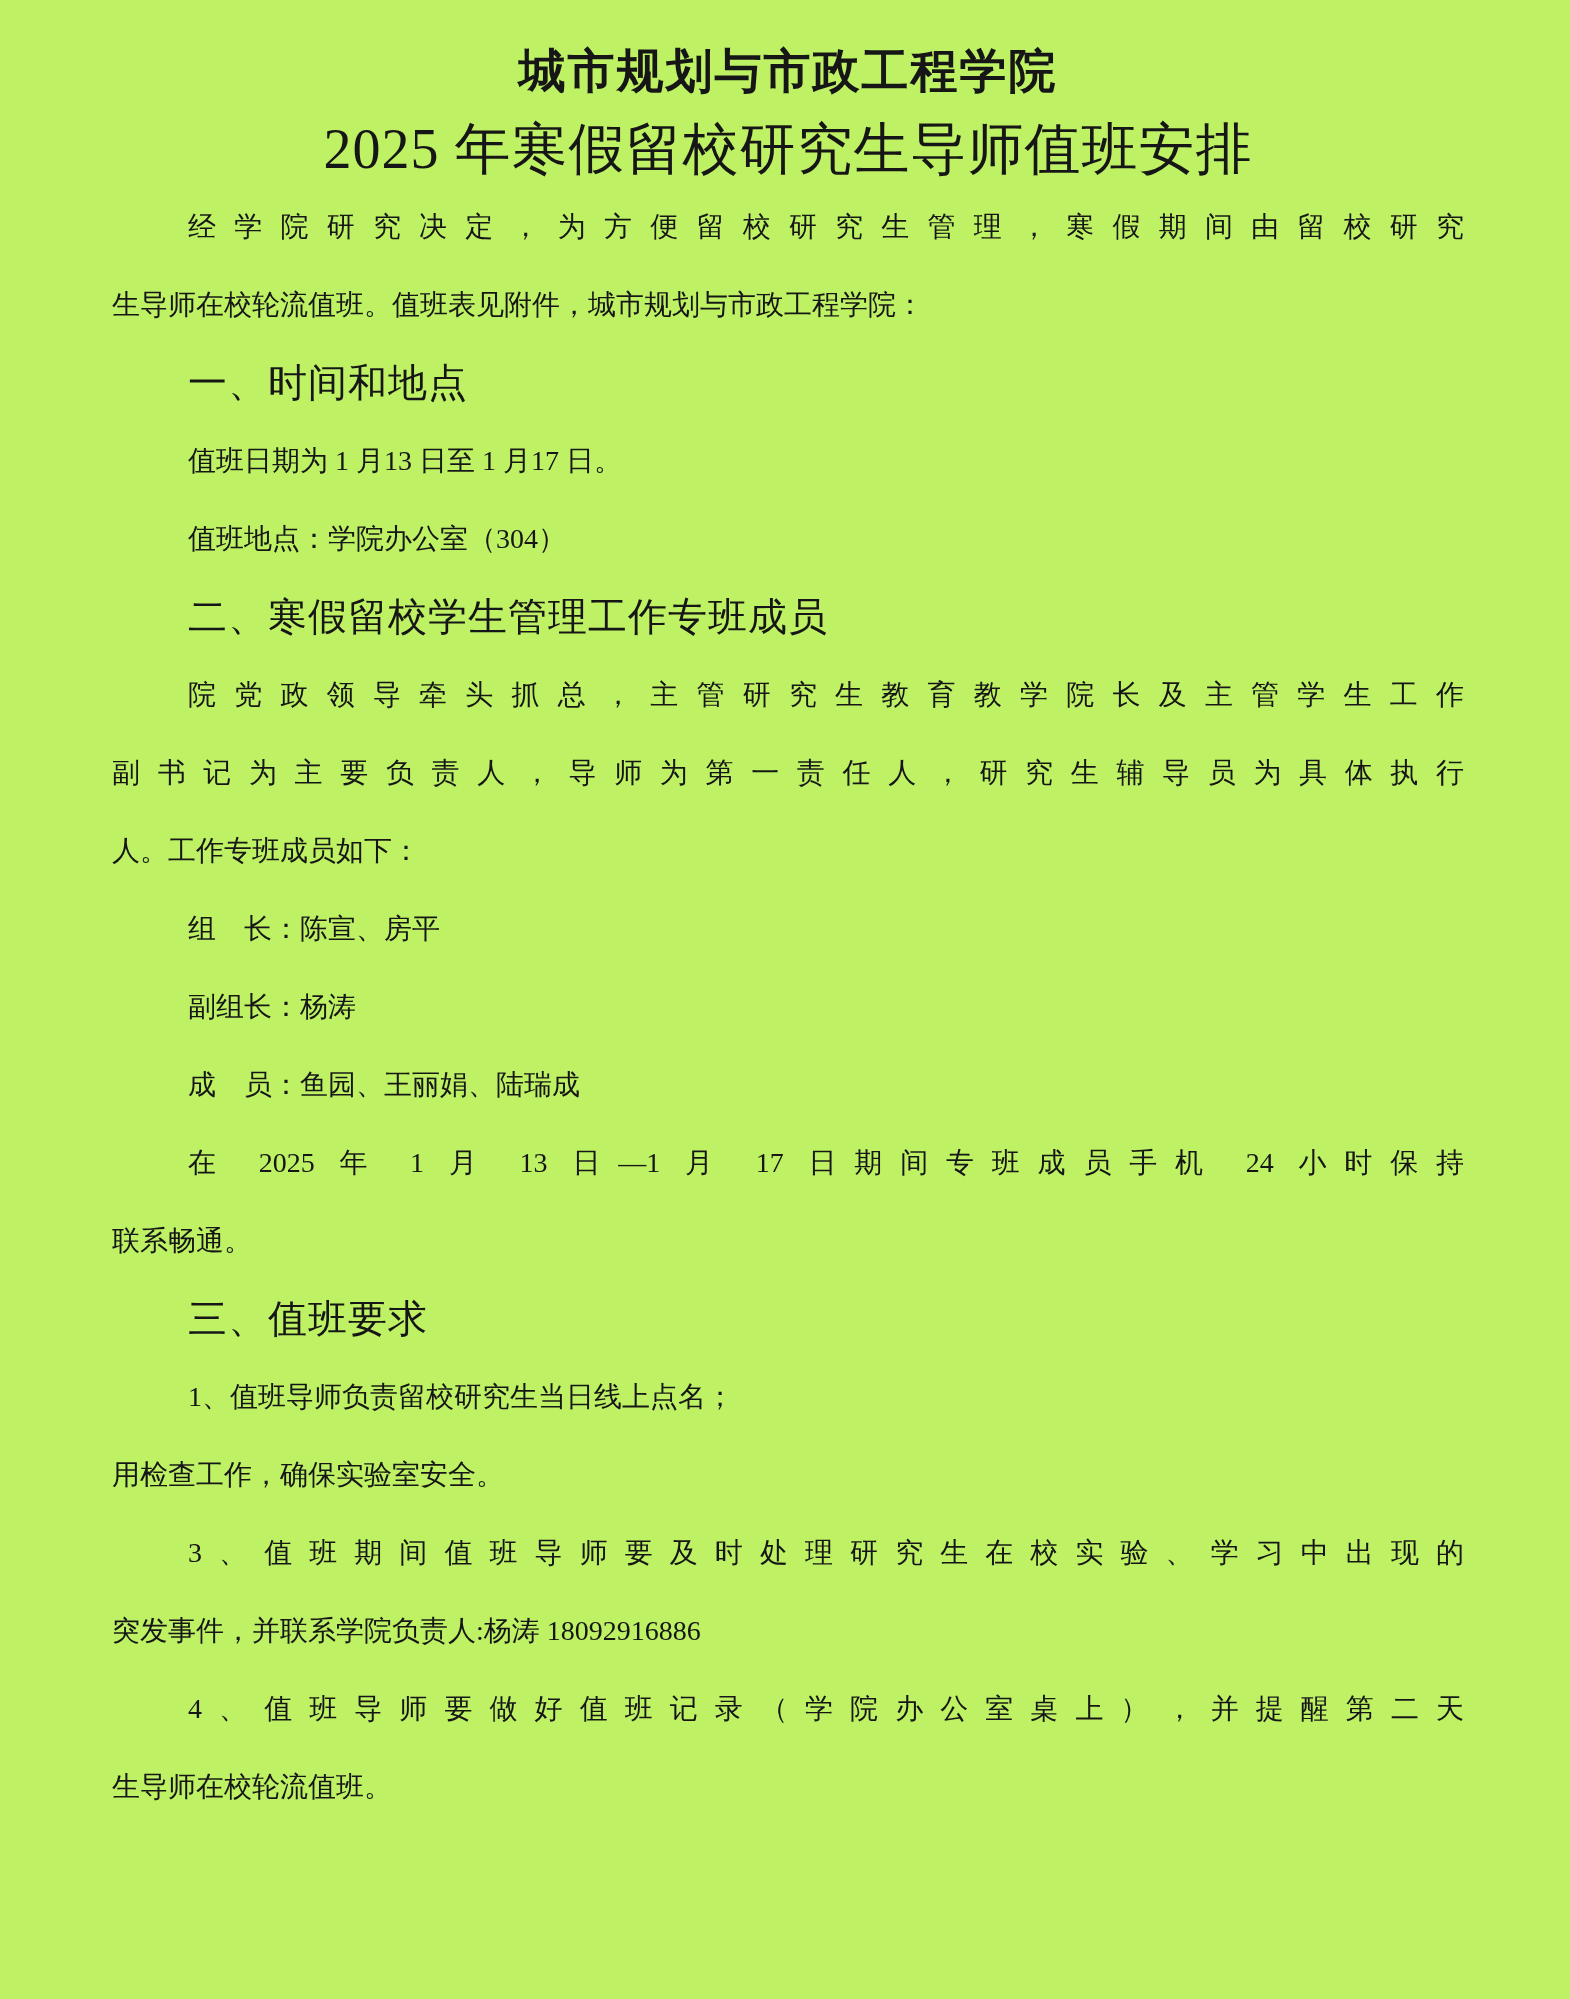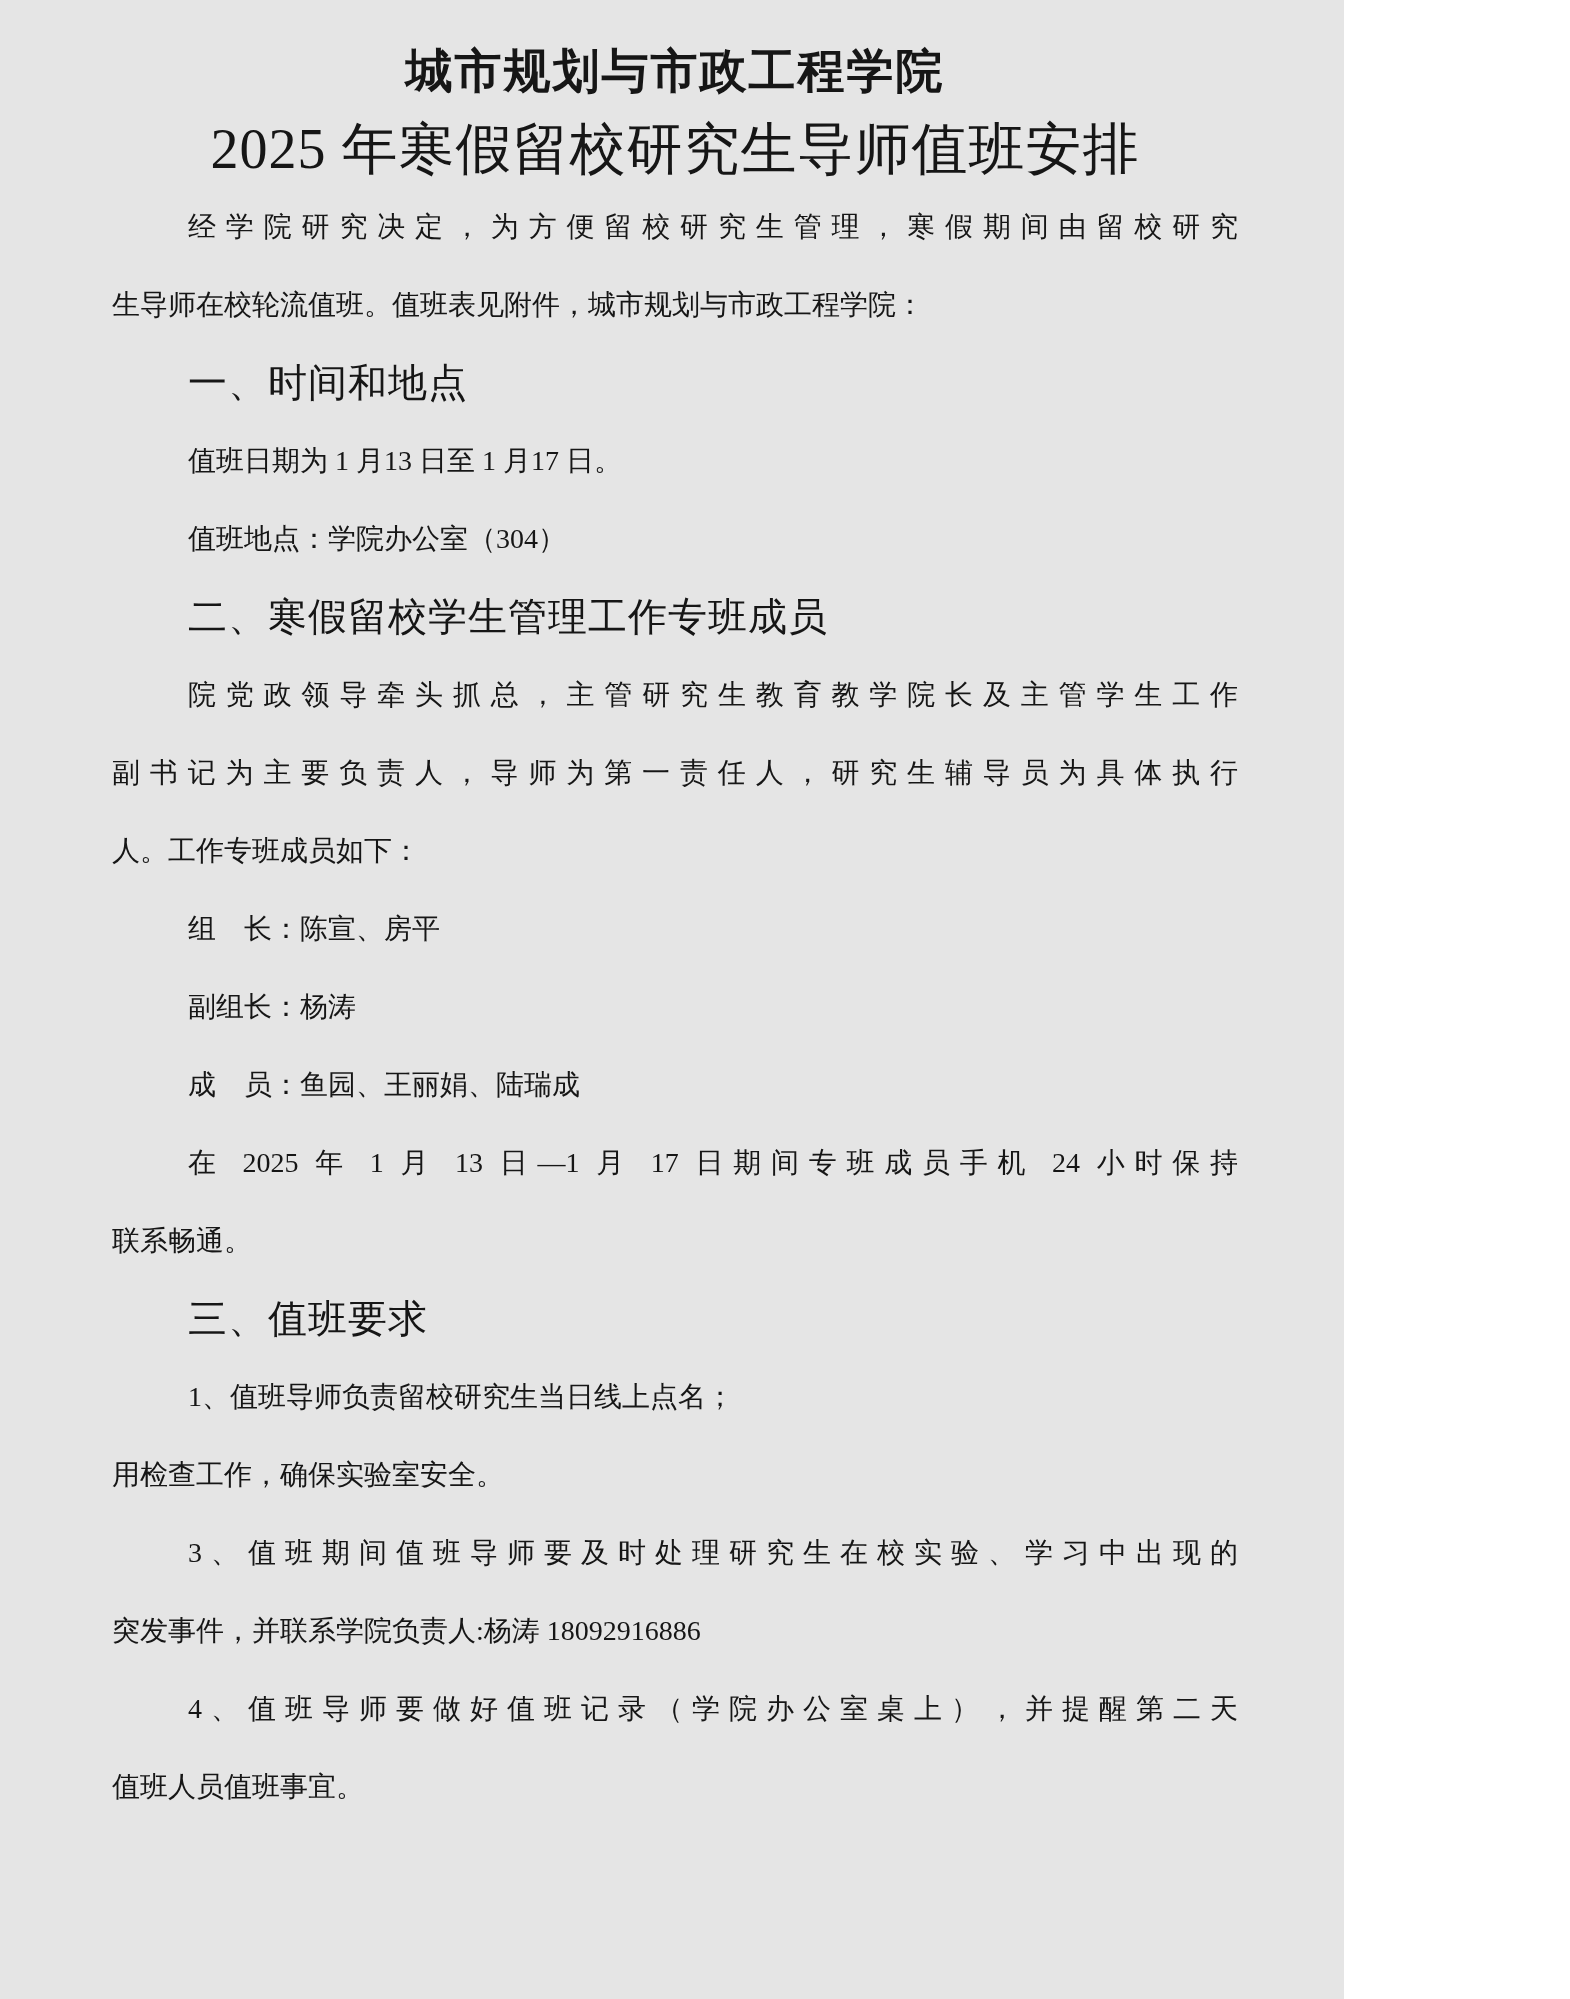--- a/index.html
+++ b/index.html
@@ -2,25 +2,25 @@
 <html><head>
 <meta charset="utf-8">
 <style>
   html, body {
     margin: 0;
     padding: 0;
     background: #ffffff;
   }
   .page {
     position: relative;
-    width: 1344px;
+    width: 1570px;
     height: 1999px;
     box-sizing: border-box;
     padding: 32px 106px 0 112px;
-    background: #e5e5e5;
+    background: #bef264;
     color: #161616;
     font-family: "Liberation Serif", "DejaVu Serif", serif;
     overflow: hidden;
   }
   .line {
     height: 78px;
     line-height: 78px;
     font-size: 28px;
     white-space: normal;
     overflow: visible;
@@ -71,14 +71,14 @@
     <div class="line body indent">副组长：杨涛</div>
     <div class="line body indent">成　员：鱼园、王丽娟、陆瑞成</div>
     <div class="line body indent full">在 2025 年 1 月 13 日—1 月 17 日期间专班成员手机 24 小时保持</div>
     <div class="line body">联系畅通。</div>
     <div class="line heading indent">三、值班要求</div>
     <div class="line body indent">1、值班导师负责留校研究生当日线上点名；</div>
     <div class="line body">用检查工作，确保实验室安全。</div>
     <div class="line body indent full">3、值班期间值班导师要及时处理研究生在校实验、学习中出现的</div>
     <div class="line body">突发事件，并联系学院负责人:杨涛 18092916886</div>
     <div class="line body indent full">4、值班导师要做好值班记录（学院办公室桌上），并提醒第二天</div>
-    <div class="line body">值班人员值班事宜。</div>
+    <div class="line body">生导师在校轮流值班。</div>
   </div>
 
 </body></html>

